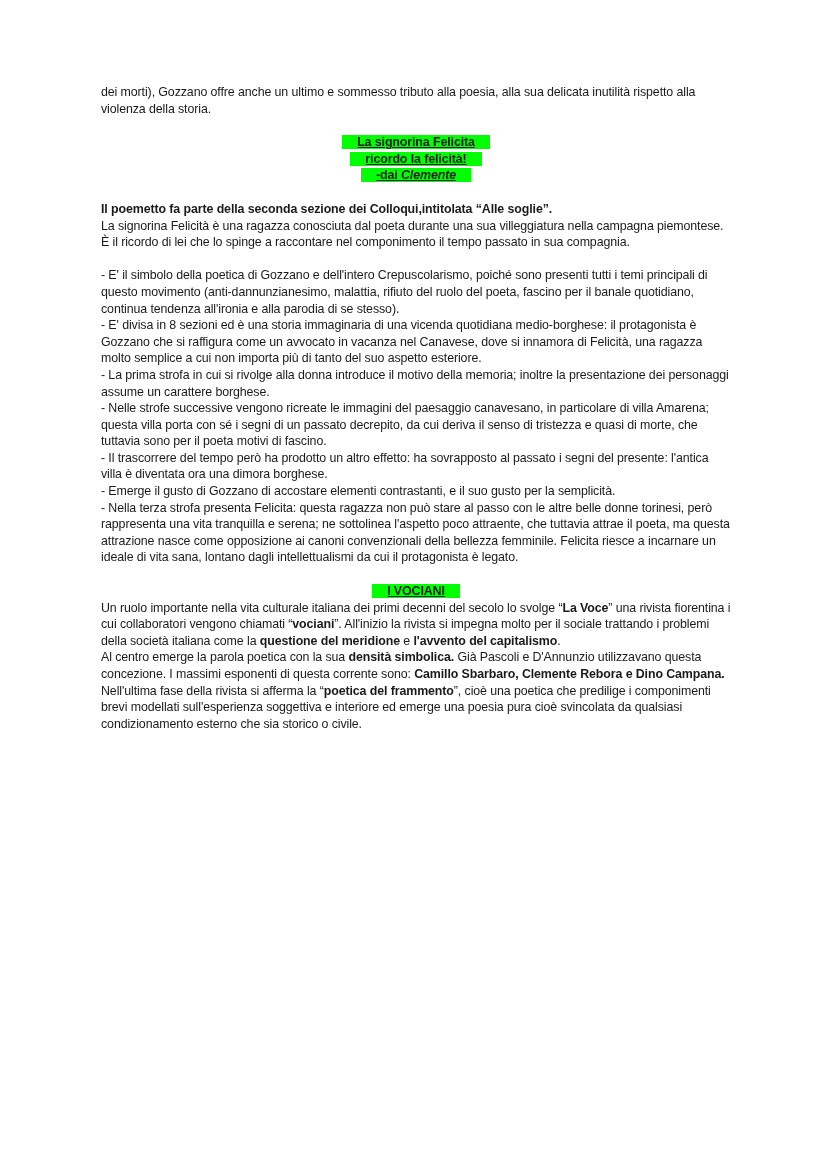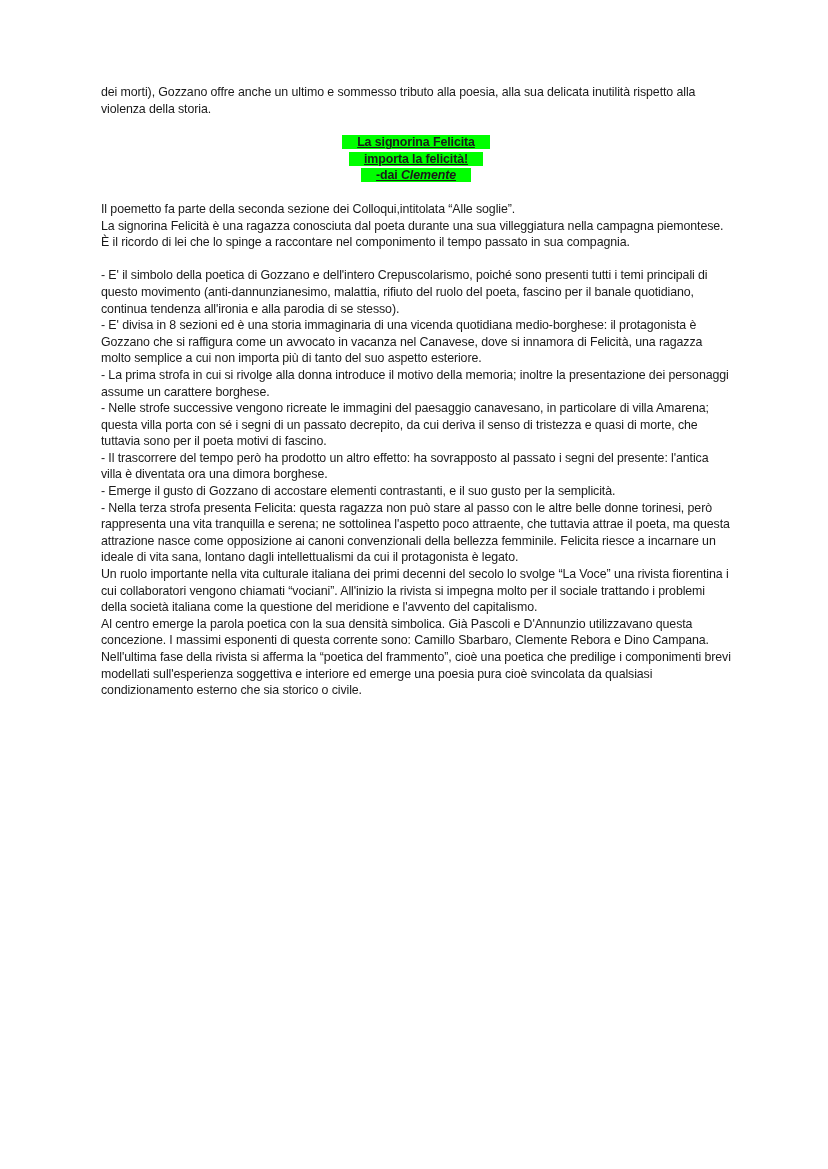--- a/index.html
+++ b/index.html
@@ -36,49 +36,52 @@
       background: #00ff00;
       text-decoration: underline;
       padding: 0 15px;
     }
     .title-block .line { display: block; height: 16.6px; }
     .section-title {
       text-align: center;
       font-weight: bold;
       margin-top: 17px;
     }
-    b { font-weight: normal; }
+    b { font-weight: bold; }
     i { font-style: italic; }
   </style>
 </head>
 <body>
 
 <div class="page">
 
   <p>dei morti), Gozzano offre anche un ultimo e sommesso tributo alla poesia, alla sua delicata inutilità rispetto alla violenza della storia.</p>
 
   <div class="title-block">
     <span class="line"><span class="hl">La signorina Felicita</span></span>
-    <span class="line"><span class="hl">importa la felicità!</span></span>
+    <span class="line"><span class="hl">ricordo la felicità!</span></span>
     <span class="line"><span class="hl"><span>-dai </span><i>Clemente</i></span></span>
   </div>
 
   <p><b>Il poemetto fa parte della seconda sezione dei Colloqui,intitolata “Alle soglie”.</b></p>
   <p>La signorina Felicità è una ragazza conosciuta dal poeta durante una sua villeggiatura nella campagna piemontese. È il ricordo di lei che lo spinge a raccontare nel componimento il tempo passato in sua compagnia.</p>
 
   <div class="gap"></div>
 
   <p>- E' il simbolo della poetica di Gozzano e dell'intero Crepuscolarismo, poiché sono presenti tutti i temi principali di questo movimento (anti-dannunzianesimo, malattia, rifiuto del ruolo del poeta, fascino per il banale quotidiano, continua tendenza all'ironia e alla parodia di se stesso).</p>
   <p>- E' divisa in 8 sezioni ed è una storia immaginaria di una vicenda quotidiana medio-borghese: il protagonista è Gozzano che si raffigura come un avvocato in vacanza nel Canavese, dove si innamora di Felicità, una ragazza molto semplice a cui non importa più di tanto del suo aspetto esteriore.</p>
   <p>- La prima strofa in cui si rivolge alla donna introduce il motivo della memoria; inoltre la presentazione dei personaggi assume un carattere borghese.</p>
   <p>- Nelle strofe successive vengono ricreate le immagini del paesaggio canavesano, in particolare di villa Amarena; questa villa porta con sé i segni di un passato decrepito, da cui deriva il senso di tristezza e quasi di morte, che tuttavia sono per il poeta motivi di fascino.</p>
   <p>- Il trascorrere del tempo però ha prodotto un altro effetto: ha sovrapposto al passato i segni del presente: l'antica villa è diventata ora una dimora borghese.</p>
   <p>- Emerge il gusto di Gozzano di accostare elementi contrastanti, e il suo gusto per la semplicità.</p>
   <p>- Nella terza strofa presenta Felicita: questa ragazza non può stare al passo con le altre belle donne torinesi, però rappresenta una vita tranquilla e serena; ne sottolinea l'aspetto poco attraente, che tuttavia attrae il poeta, ma questa attrazione nasce come opposizione ai canoni convenzionali della bellezza femminile. Felicita riesce a incarnare un ideale di vita sana, lontano dagli intellettualismi da cui il protagonista è legato.</p>
 
+  <div class="section-title">
+    <span class="hl">I VOCIANI</span>
+  </div>
 
   <p><span>Un ruolo importante nella vita culturale italiana dei primi decenni del secolo lo svolge “</span><b>La Voce</b><span>” una rivista fiorentina i cui collaboratori vengono chiamati “</span><b>vociani</b><span>”. All'inizio la rivista si impegna molto per il sociale trattando i problemi della società italiana come la </span><b>questione del meridione</b><span> e </span><b>l'avvento del capitalismo</b><span>.</span></p>
 
   <p><span>Al centro emerge la parola poetica con la sua </span><b>densità simbolica.</b><span> Già Pascoli e D'Annunzio utilizzavano questa concezione. I massimi esponenti di questa corrente sono: </span><b>Camillo Sbarbaro, Clemente Rebora e Dino Campana.</b></p>
 
   <p><span>Nell'ultima fase della rivista si afferma la “</span><b>poetica del frammento</b><span>”, cioè una poetica che predilige i componimenti brevi modellati sull'esperienza soggettiva e interiore ed emerge una poesia pura cioè svincolata da qualsiasi condizionamento esterno che sia storico o civile.</span></p>
 
 </div>
 
 </body></html>

